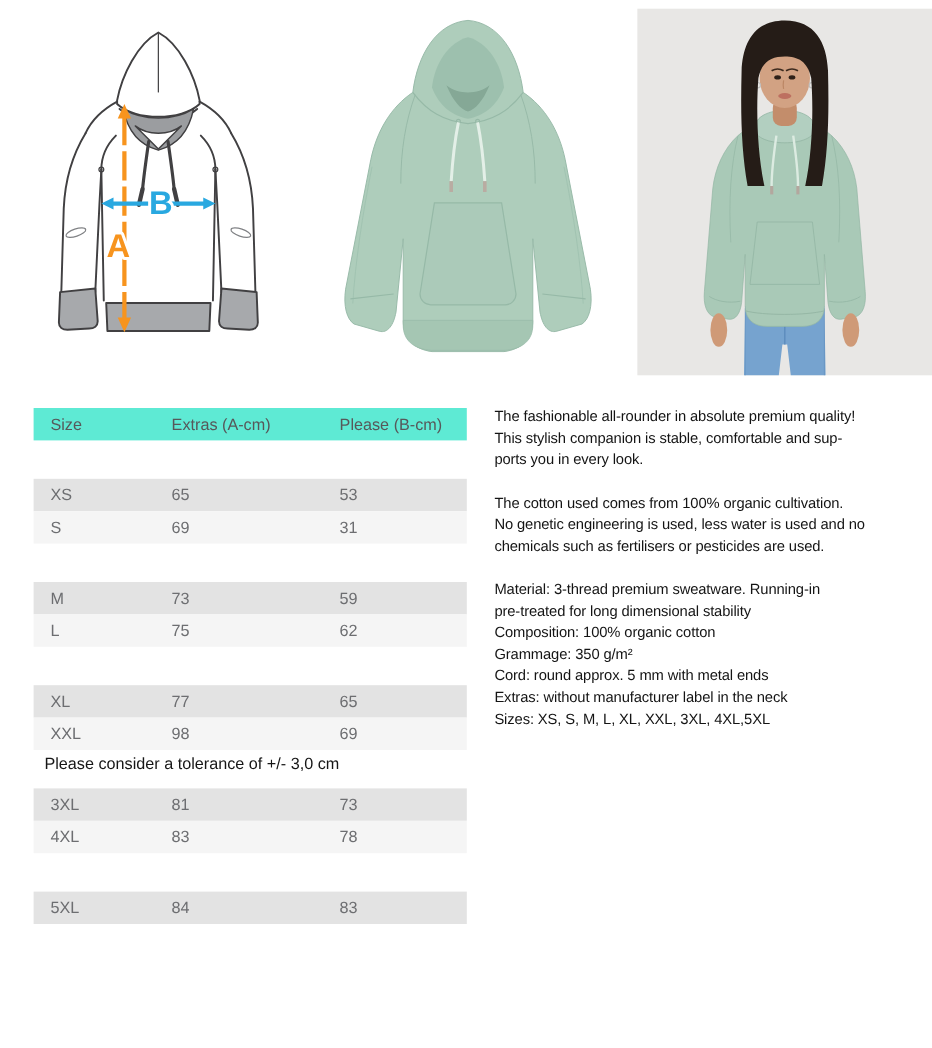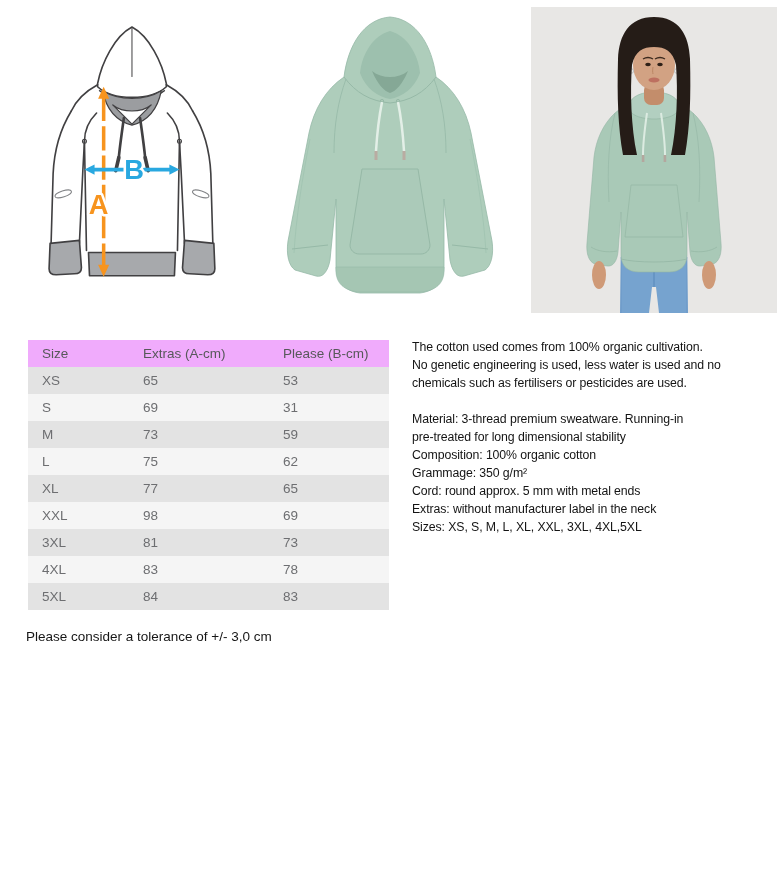--- a/index.html
+++ b/index.html
@@ -22,27 +22,27 @@
     position:absolute; left:28px; top:340px; width:361px;
     font-size:13.5px; color:#6d6e71;
   }
   .t-row {
     display:grid;
     grid-template-columns:101px 140px 1fr;
     align-items:center;
     height:27px;
     padding-left:14px;
   }
-  .t-head { background:#f0abfc; color:#57585a; }
-  .t-row.dark  { background:#e3e3e3; }
+  .t-head { background:#5eead4; color:#57585a; }
+  .t-row.dark  { background:#e3e3e3;margin-top:32px; }
   .t-row.light { background:#f5f5f5; }
 
   
   #tolerance-note {
-    position:absolute; left:26px; top:629px;
+    position:absolute; left:37px; top:629px;
     font-size:13.5px; color:#161616;
   }
 
   
   #description {
     position:absolute; left:412px; top:338px; width:362px;
     font-size:12.3px; line-height:18px; letter-spacing:-0.1px;
     color:#141414;
   }
   #description p { margin:0 0 18px 0; white-space:pre-line; }
@@ -253,20 +253,23 @@
   <div class="t-row dark">
     <span>5XL</span>
     <span>84</span>
     <span>83</span>
   </div>
 </div>
 
 <div id="tolerance-note">Please consider a tolerance of +/- 3,0 cm</div>
 
 <div id="description">
+  <p>The fashionable all-rounder in absolute premium quality!
+This stylish companion is stable, comfortable and sup-
+ports you in every look.</p>
   <p>The cotton used comes from 100% organic cultivation.
 No genetic engineering is used, less water is used and no
 chemicals such as fertilisers or pesticides are used.</p>
   <p>Material: 3-thread premium sweatware. Running-in
 pre-treated for long dimensional stability
 Composition: 100% organic cotton
 Grammage: 350 g/m²
 Cord: round approx. 5 mm with metal ends
 Extras: without manufacturer label in the neck
 Sizes: XS, S, M, L, XL, XXL, 3XL, 4XL,5XL</p>

